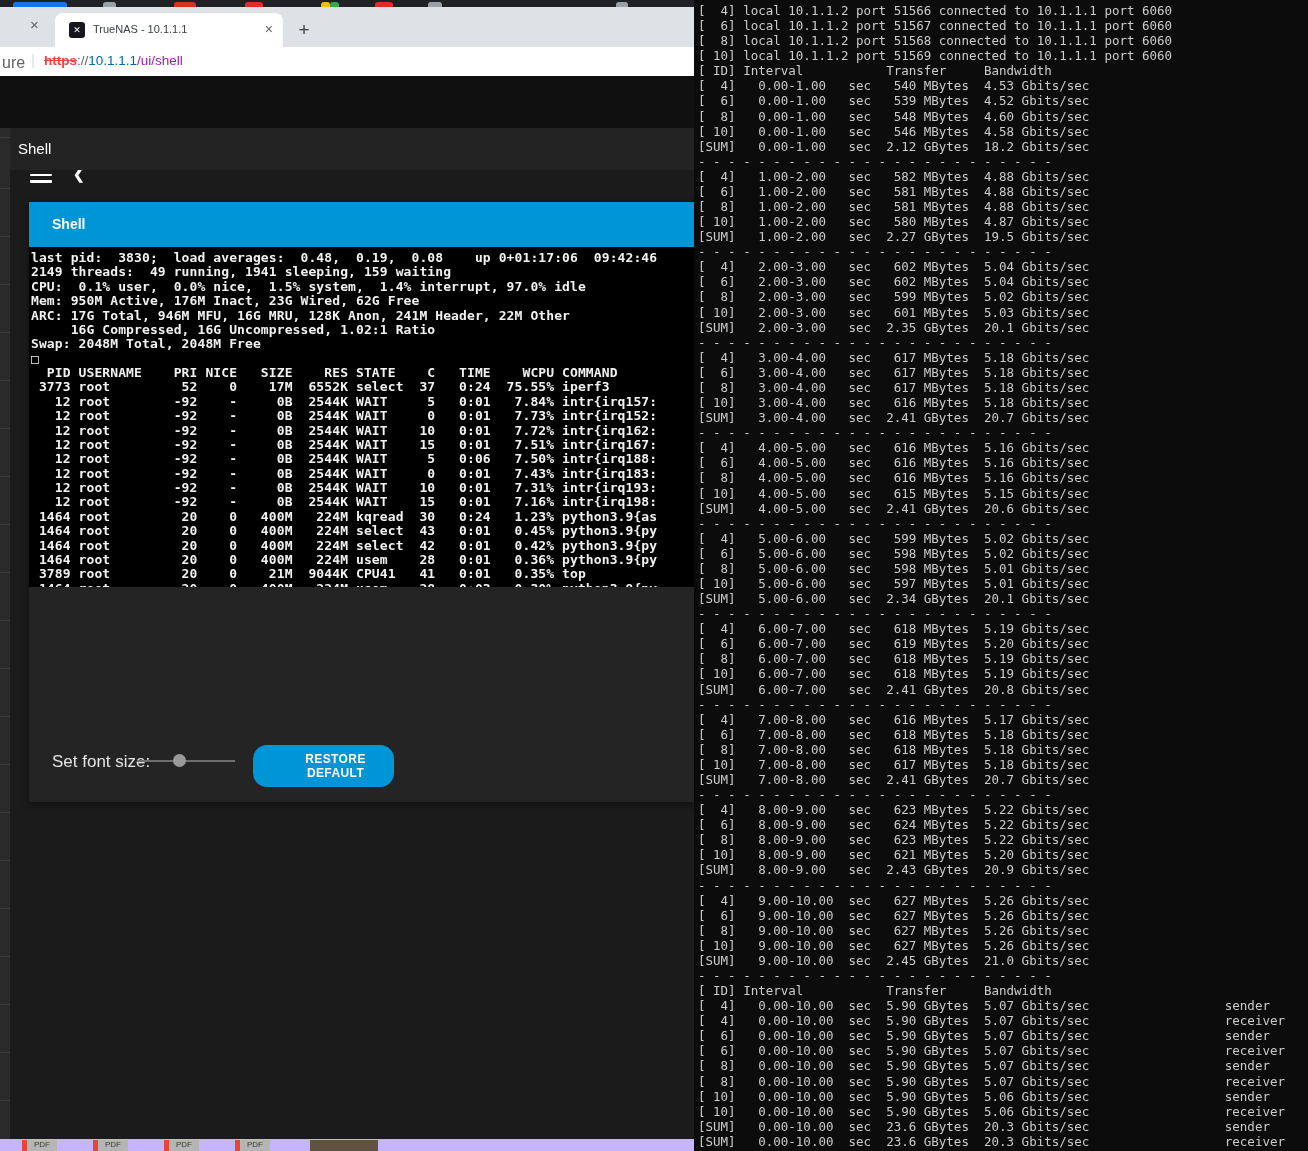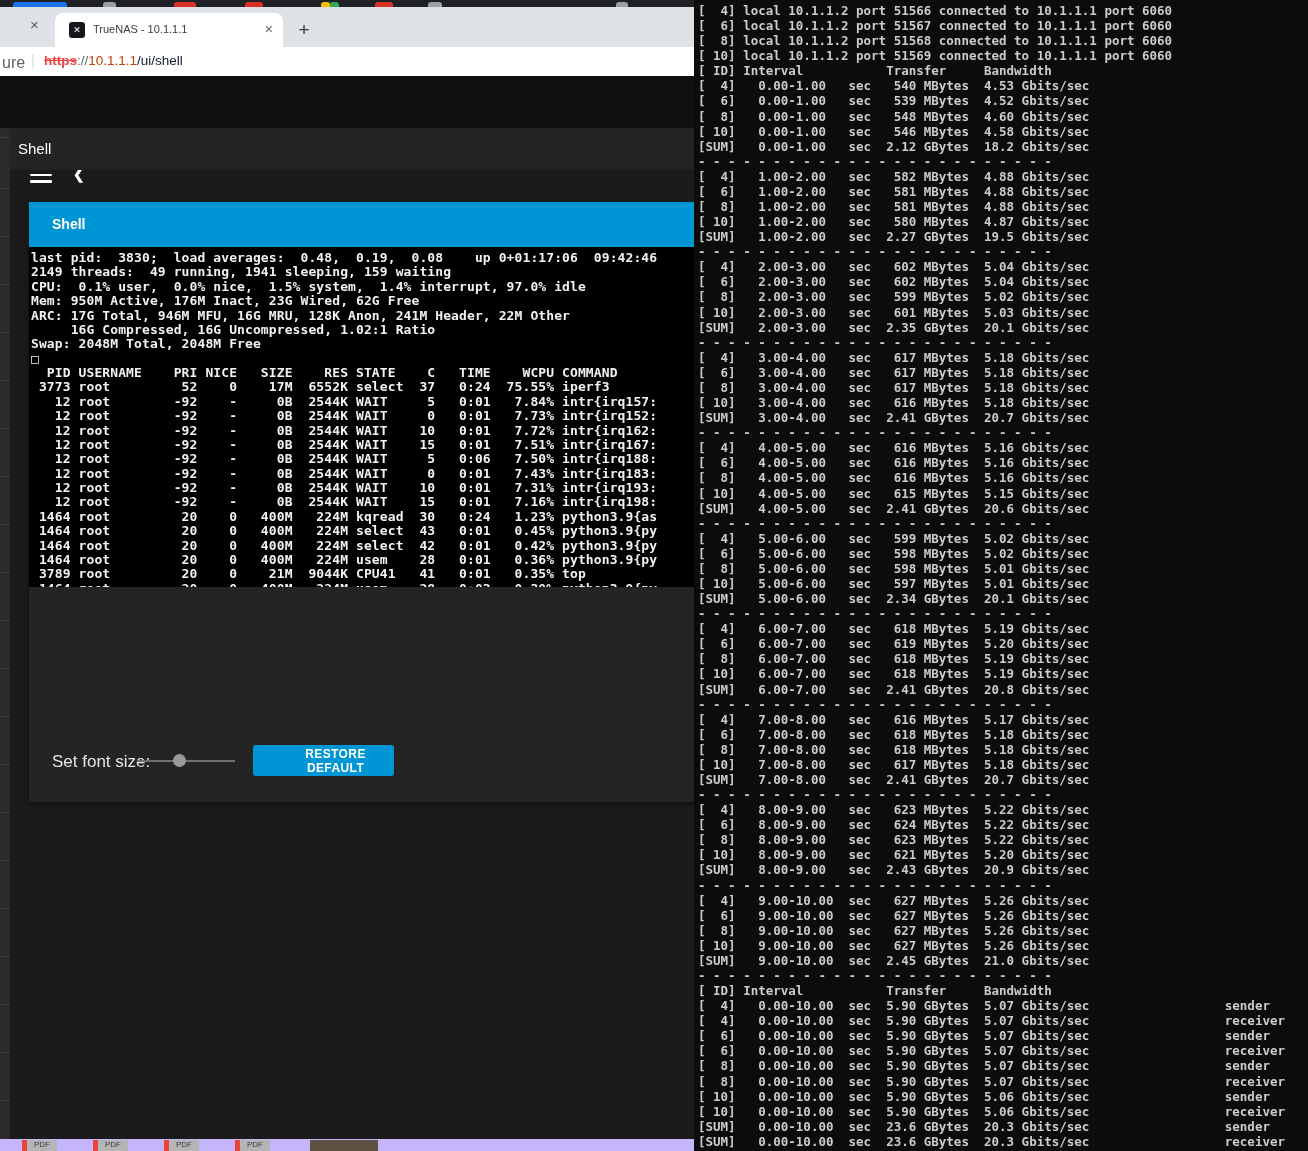--- a/index.html
+++ b/index.html
@@ -2,21 +2,21 @@
 <html><head>
 <meta charset="utf-8">
 <style>
   * { margin:0; padding:0; box-sizing:border-box; }
   html,body { width:1308px; height:1151px; overflow:hidden; background:#0c0c0c;
               font-family:"Liberation Sans", sans-serif; }
   .abs { position:absolute; }
   #stage { position:relative; width:1308px; height:1151px; }
 
   
-  #right-terminal { left:694px; top:0; width:614px; height:1151px; background:#0c0c0c;font-weight:bold; }
+  #right-terminal { left:694px; top:0; width:614px; height:1151px; background:#0c0c0c; }
   #right-terminal pre {
     position:absolute; left:4px; top:3px; color:#cccccc;
     font-family:"DejaVu Sans Mono", monospace; font-size:12.5px; line-height:15.08px;
     white-space:pre;
   }
 
   
   #browser { left:0; top:0; width:694px; height:1151px; background:#1b1b1b; }
 
   .top-fragments { left:0; top:0; width:694px; height:7px; background:#202124; overflow:hidden; }
@@ -32,22 +32,22 @@
   .tab-close { position:absolute; right:10px; top:8px; color:#5f6368; font-size:14px; }
   .new-tab { position:absolute; left:292px; top:12px; width:24px; height:24px; color:#3c4043;
              font-size:19px; line-height:22px; text-align:center; font-weight:300; }
 
   .urlbar { left:0; top:47px; width:694px; height:29px; background:#ffffff; }
   .url-prefix { position:absolute; left:2px; top:7px; font-size:16px; color:#5f6368; }
   .url-div { position:absolute; left:31px; top:4px; font-size:15px; color:#dadce0; }
   .url-text { position:absolute; left:44px; top:6px; font-size:13.5px; white-space:nowrap; }
   .url-scheme { color:#ef4444; text-decoration:line-through;font-weight:bold; }
   .url-sep { color:#5f6368; }
-  .url-host { color:#c2410c; }
-  .url-path { color:#0f172a; }
+  .url-host { color:#0369a1; }
+  .url-path { color:#a21caf; }
 
   .tn-header { left:0; top:76px; width:694px; height:52px; background:#101010; }
   .hamburger { position:absolute; left:30px; top:91px; width:22px; height:16px; }
   .hamburger div { height:2.5px; background:#fff; margin-bottom:4px; border-radius:1px; }
   .back-chevron { position:absolute; left:73px; top:90px; color:#fff; font-size:14px; font-weight:bold; }
 
   .sidebar-sliver { left:0; top:128px; width:10px; height:1011px; background:#2a2a2a;
     background-image:repeating-linear-gradient(to bottom, #2a2a2a 0 47px, #3c3c3c 47px 48px);
     background-position:0 13px; }
 
@@ -60,22 +60,22 @@
   .card-title { position:absolute; left:23px; top:14px; color:#ffffff; font-size:14px; font-weight:bold; }
   .term-left { position:absolute; left:0; top:45px; width:665px; height:340px; background:#000000; overflow:hidden; }
   .term-left pre { position:absolute; left:2px; top:4px; color:#f2f2f2; font-weight:bold;
     font-family:"DejaVu Sans Mono", monospace; font-size:13px; letter-spacing:0.1px;
     line-height:14.37px; white-space:pre; }
   .card-footer { position:absolute; left:0; top:523px; width:665px; height:77px; }
   .fontsize-label { position:absolute; left:23px; top:27px; color:#e4e4e4; font-size:17px; }
   .slider-track { position:absolute; left:108px; top:35px; width:98px; height:2px; background:#6f6f6f; }
   .slider-thumb { position:absolute; left:144px; top:29px; width:13px; height:13px; border-radius:50%;
                   background:#9a9a9a; }
-  .restore-btn { position:absolute; left:224px; top:20px; width:141px; height:31px; background:#0095d5;
-    border:none; border-radius:3px; color:#fff; font-family:"Liberation Sans",sans-serif;
+  .restore-btn { position:absolute; left:224px; top:20px; width:141px; height:42px; background:#0095d5;
+    border:none; border-radius:14px; color:#fff; font-family:"Liberation Sans",sans-serif;
     font-size:12px; font-weight:bold; letter-spacing:.4px;padding-left:24px; }
 
   .bottom-strip { left:0; top:1139px; width:694px; height:12px; background:#c4b5fd; overflow:hidden; }
   .chip { position:absolute; top:1px; height:11px; }
   .chip .notch { position:absolute; left:0; top:0; width:5px; height:11px; background:#e8443a; }
   .chip .body { position:absolute; left:5px; top:0; width:30px; height:11px; background:#b5b5b5;
     color:#3a3a3a; font-size:8px; line-height:10px; text-align:center; overflow:hidden; }
   .brown-patch { position:absolute; left:310px; top:1px; width:68px; height:11px; background:#5f5242; }
   .white-seg { position:absolute; left:380px; top:17px; width:314px; height:11px; background:#ececec; }
   .white-seg span { position:absolute; top:1px; color:#8a8a8a; font-size:9px; white-space:nowrap; }

